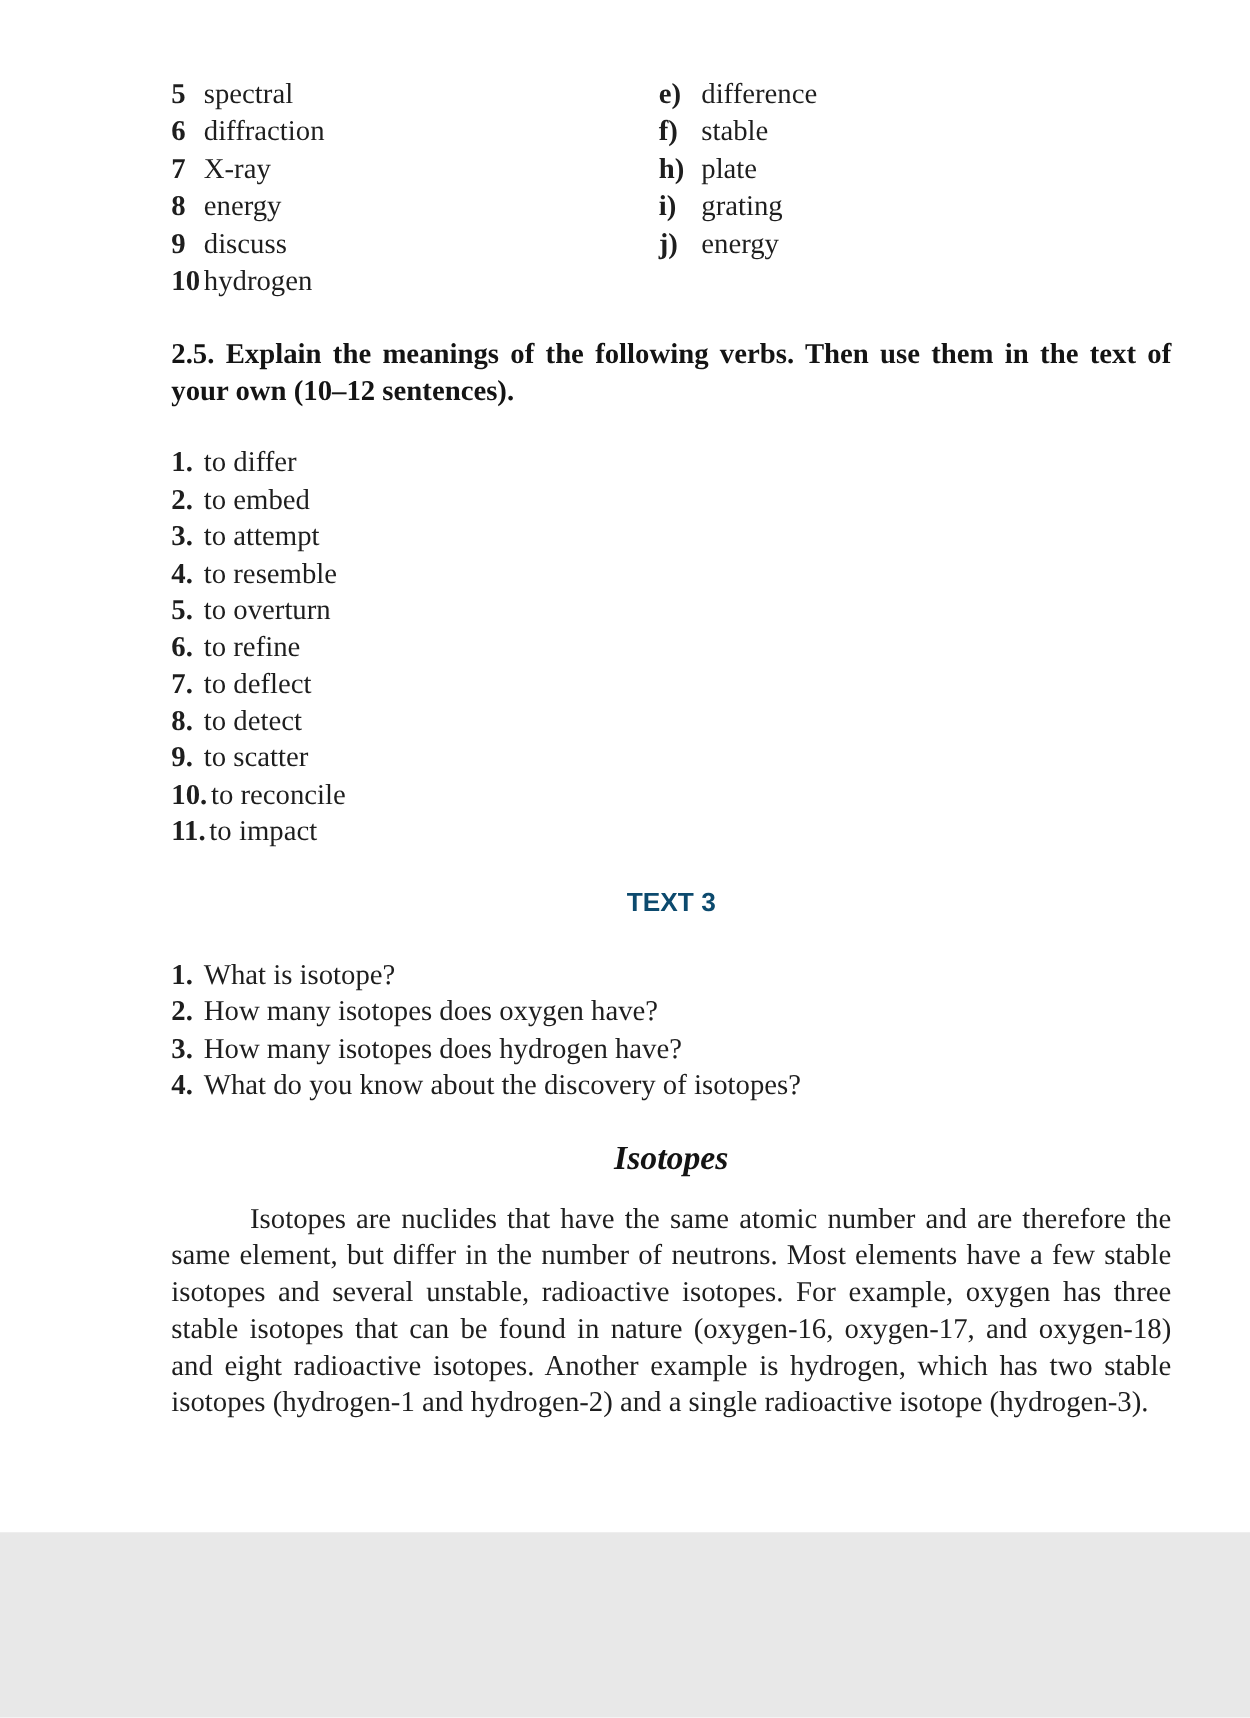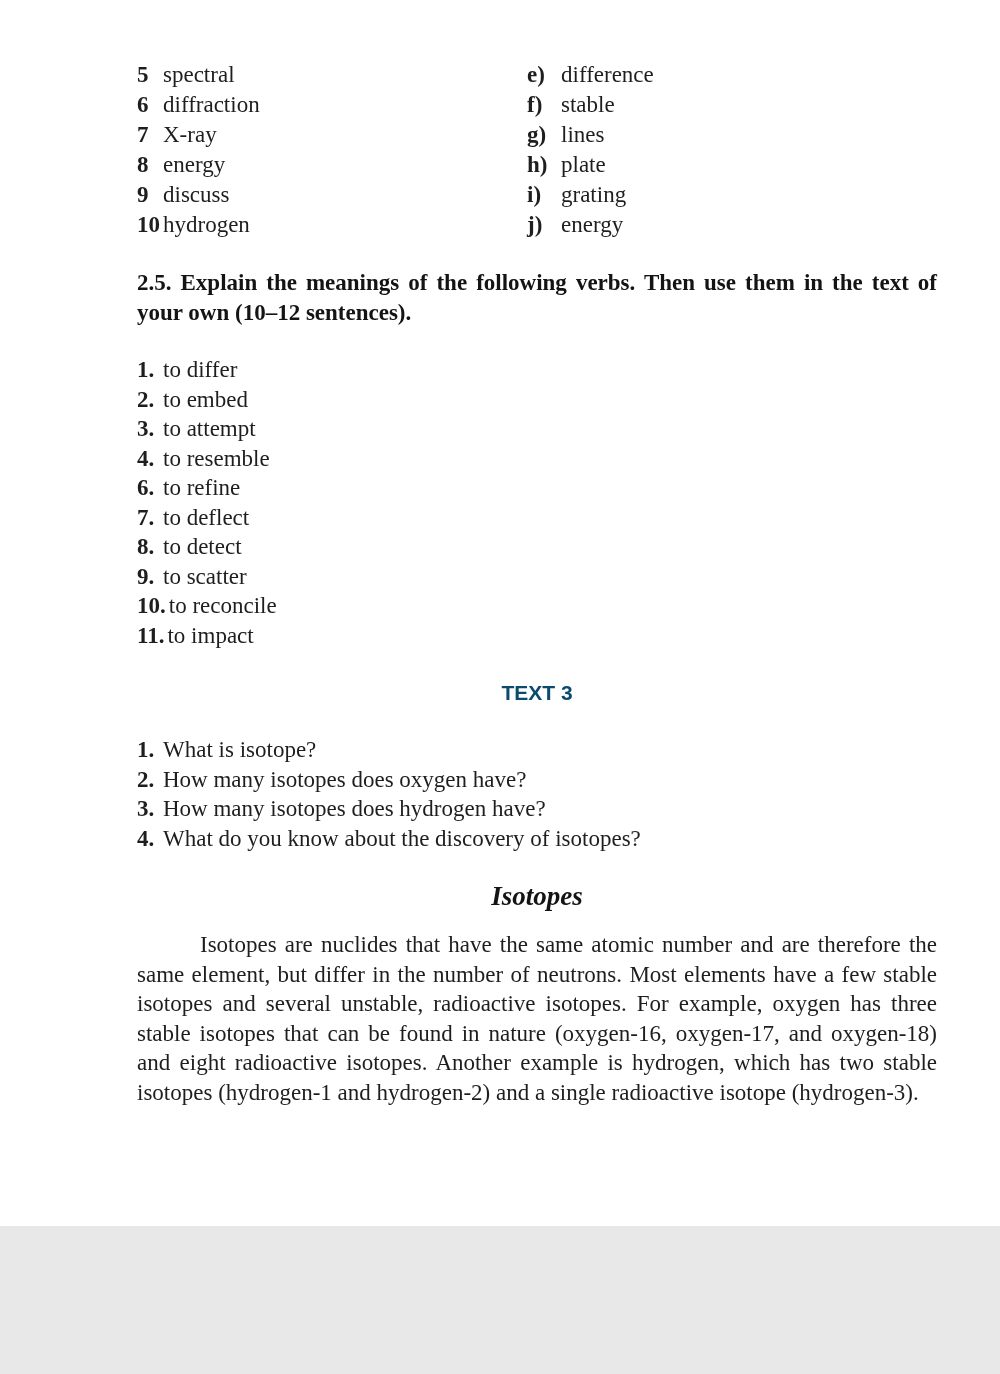--- a/index.html
+++ b/index.html
@@ -142,23 +142,20 @@
         </div>
       </div>
       <div class="col-right">
         <div class="m-row">
           <span class="m-letter">e)</span><span>difference</span>
         </div>
         <div class="m-row">
           <span class="m-letter">f)</span><span>stable</span>
         </div>
         <div class="m-row">
-          <span class="m-letter">g)</span><span>lines</span>
-        </div>
-        <div class="m-row">
           <span class="m-letter">h)</span><span>plate</span>
         </div>
         <div class="m-row">
           <span class="m-letter">i)</span><span>grating</span>
         </div>
         <div class="m-row">
           <span class="m-letter">j)</span><span>energy</span>
         </div>
       </div>
     </div>
@@ -170,20 +167,23 @@
         <span class="n-num">1.</span><span>to differ</span>
       </div>
       <div class="n-row">
         <span class="n-num">2.</span><span>to embed</span>
       </div>
       <div class="n-row">
         <span class="n-num">3.</span><span>to attempt</span>
       </div>
       <div class="n-row">
         <span class="n-num">4.</span><span>to resemble</span>
+      </div>
+      <div class="n-row">
+        <span class="n-num">5.</span><span>to overturn</span>
       </div>
       <div class="n-row">
         <span class="n-num">6.</span><span>to refine</span>
       </div>
       <div class="n-row">
         <span class="n-num">7.</span><span>to deflect</span>
       </div>
       <div class="n-row">
         <span class="n-num">8.</span><span>to detect</span>
       </div>

